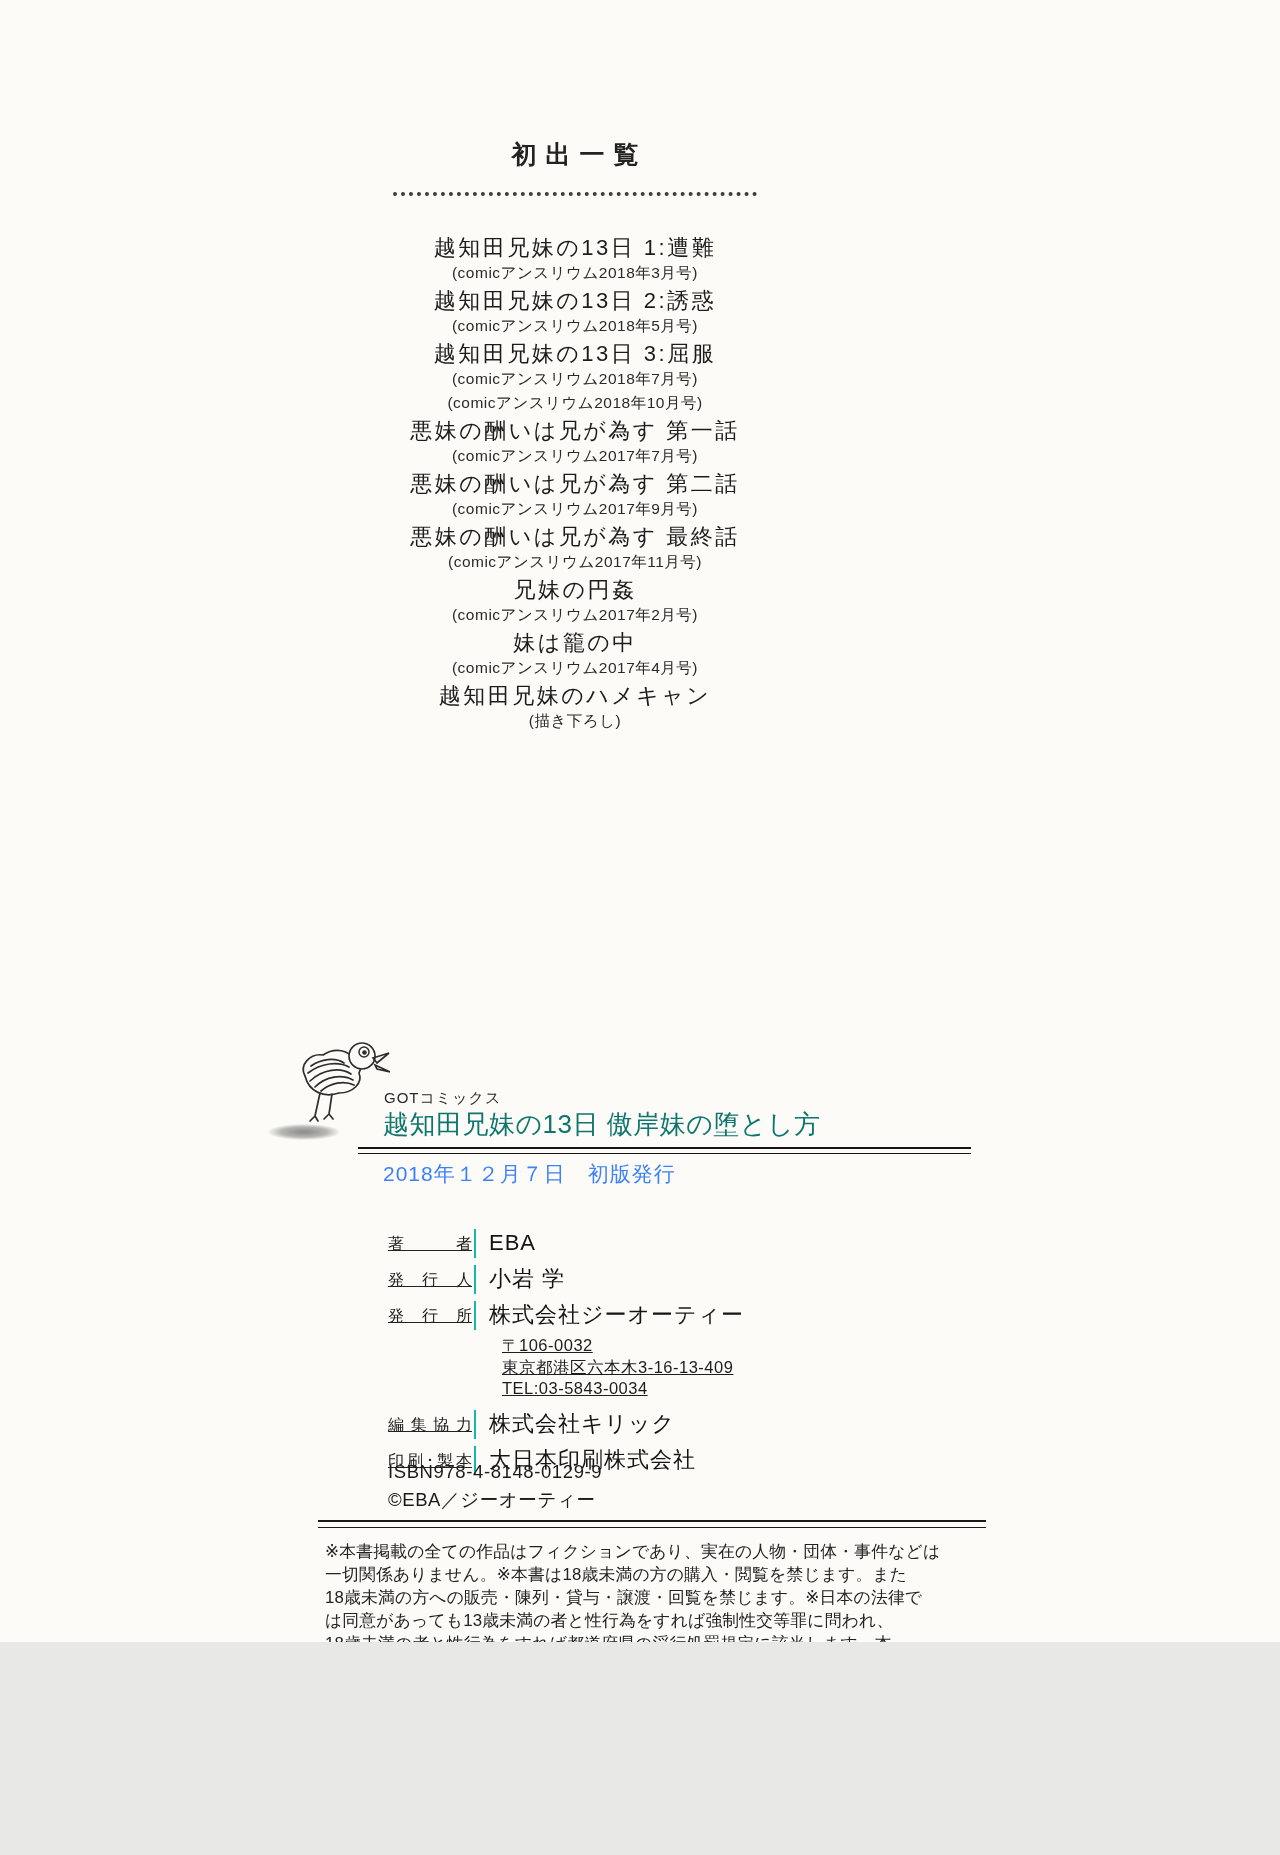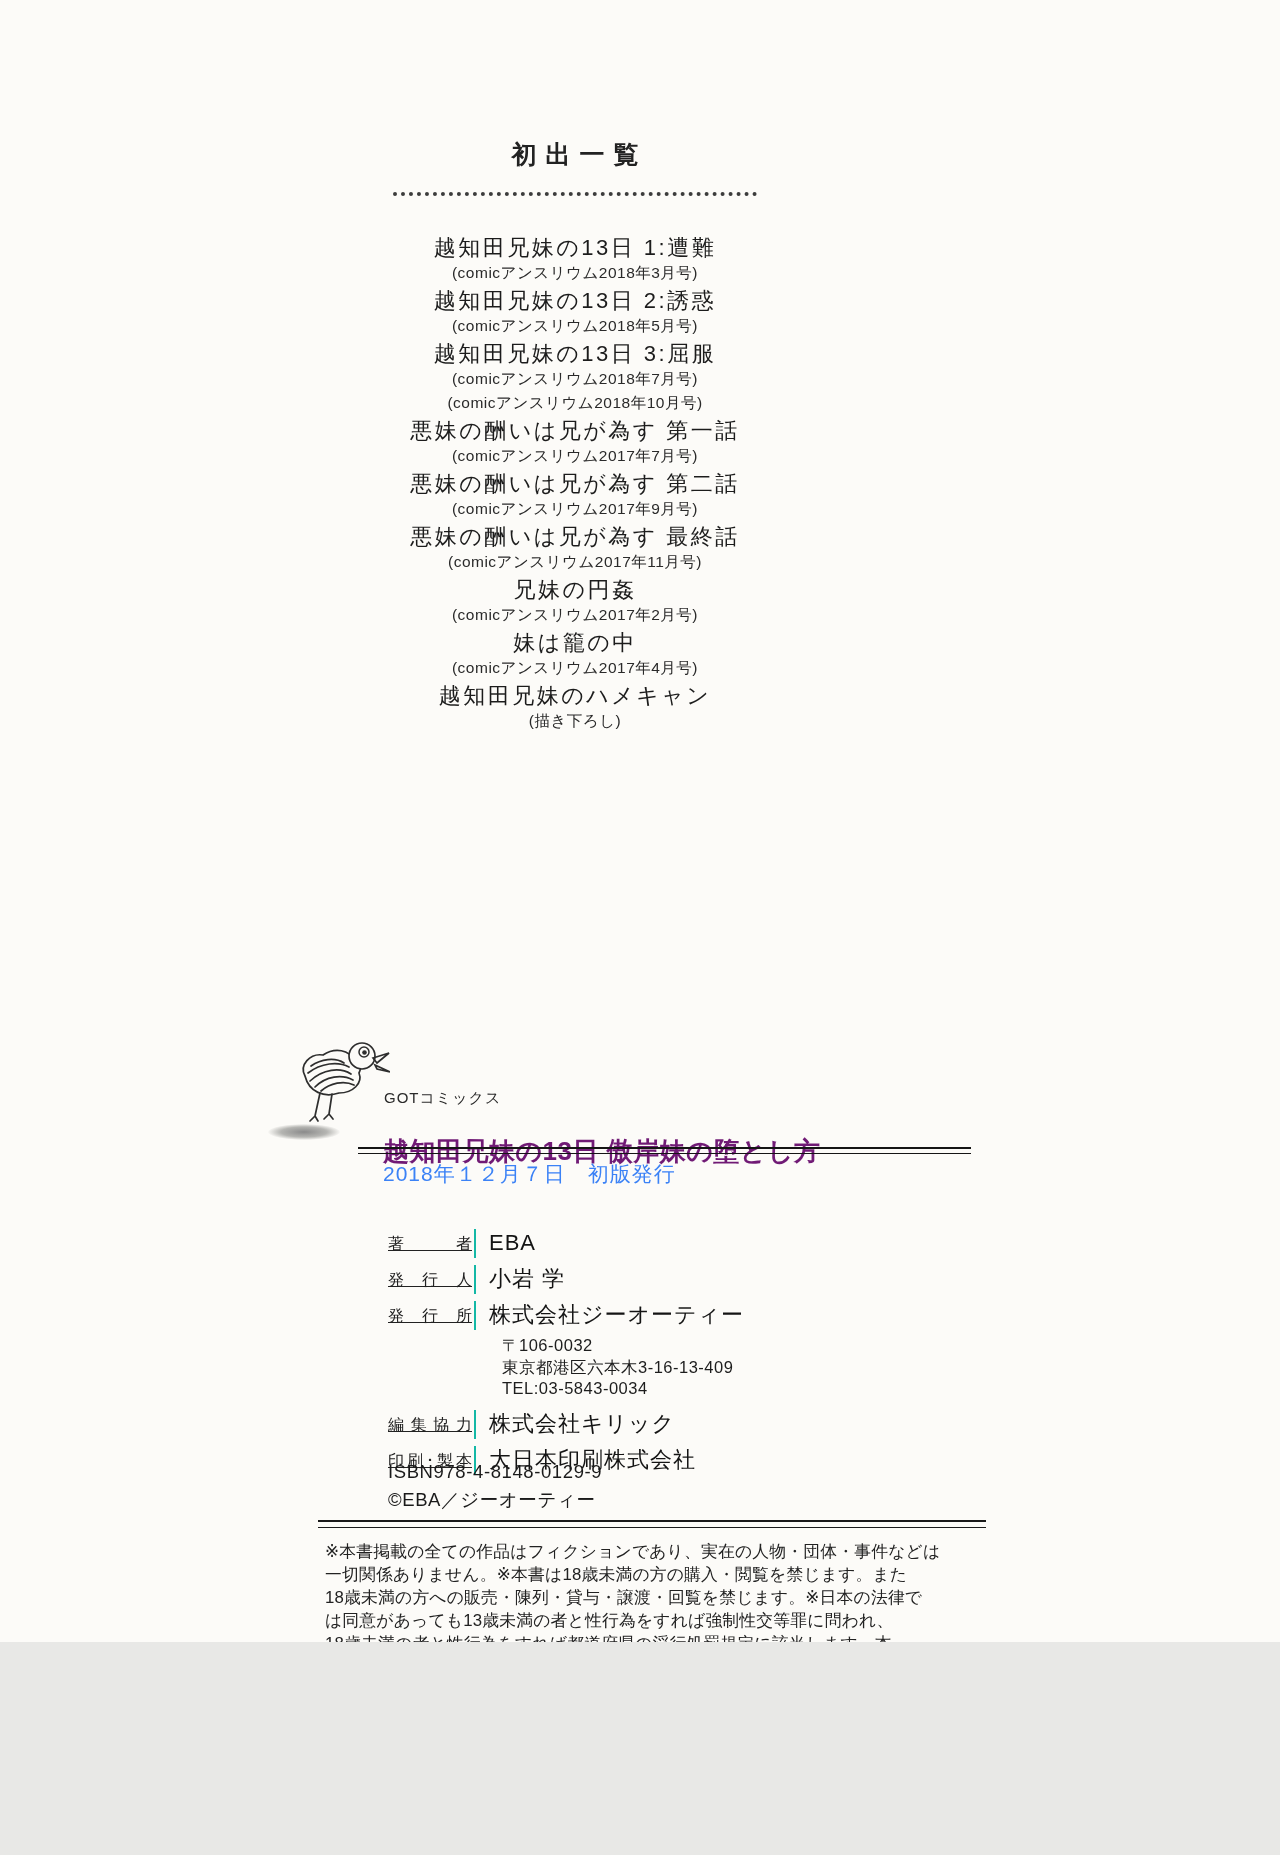--- a/index.html
+++ b/index.html
@@ -40,23 +40,22 @@
     position:absolute;left:268px;top:1124px;width:72px;height:16px;
     border-radius:50%;
     background:radial-gradient(ellipse at center,#8a8a8a 0%,#b5b5b2 45%,rgba(252,251,248,0) 72%);
   }
   .imprint{
     position:absolute;left:384px;top:1089px;
     font-size:15px;letter-spacing:1px;color:#2a2a2a;
   }
   .book-title{
     position:absolute;left:383px;top:1107px;
-    font-size:26px;font-weight:bold;letter-spacing:0.5px;color:#701a75;
+    font-size:26px;font-weight:normal;letter-spacing:0.5px;color:#0f766e;
     white-space:nowrap;
-    margin-top:27px;
   }
   .title-rule{
     position:absolute;left:358px;top:1147px;width:613px;height:4px;
     border-top:2.5px solid #151515;border-bottom:1.3px solid #151515;
   }
   .edition{
     position:absolute;left:383px;top:1160px;
     font-size:21px;letter-spacing:1px;color:#3b82f6;
   }
   .credits{position:absolute;left:388px;top:1229px;width:560px;}
@@ -67,21 +66,21 @@
     text-align:justify;text-align-last:justify;text-decoration:underline;
   }
   .c-value{
     border-left:2px solid #14b8a6;margin-left:2px;
     padding:0 0 2px 13px;
     font-size:22px;line-height:27px;letter-spacing:1px;color:#141414;
     white-space:nowrap;
   }
   .c-addr{
     margin:-2px 0 10px 101px;padding-left:13px;
-    font-size:16.5px;line-height:21.5px;letter-spacing:0.5px;color:#1d1d1d;
+    font-size:16.5px;line-height:21.5px;letter-spacing:0.5px;color:#1d1d1d;text-decoration:underline;
   }
   .isbn{
     position:absolute;left:388px;top:1461px;
     font-size:18.5px;letter-spacing:0.6px;color:#1a1a1a;text-align:center;
   }
   .copyright{
     position:absolute;left:388px;top:1487px;
     font-size:18.5px;letter-spacing:0.6px;color:#1a1a1a;
   }
   .disclaimer-rule{

